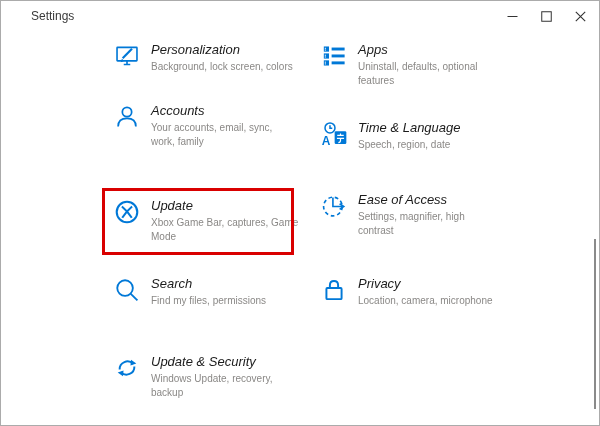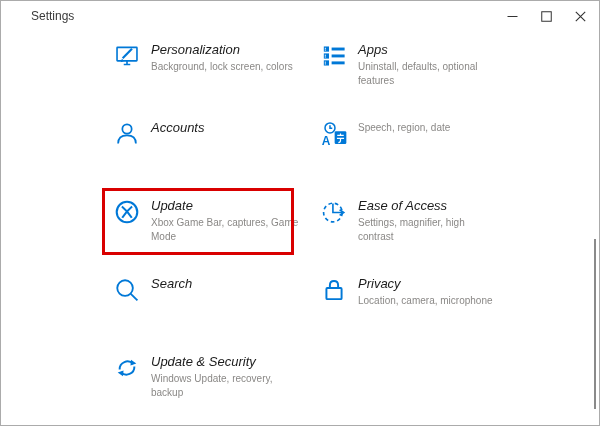--- a/index.html
+++ b/index.html
@@ -87,63 +87,66 @@
       <rect x="9.8" y="17" width="12" height="2.7" fill="currentColor"></rect>
     </svg>
   </span>
   <span class="txt">
     <span class="title">Apps</span>
     <span class="subtitle">Uninstall, defaults, optional
 features</span>
   </span>
 </div>
 
-<div class="tile" style="left:101px;top:109px">
+<div class="tile" style="left:101px;top:92px">
   <span class="icon">
     <svg width="26" height="26" viewBox="0 0 24 24" fill="none" stroke="currentColor" stroke-width="1.6">
       <circle cx="12" cy="7.4" r="4.3"></circle>
       <path d="M3.8 20.8 C3.8 15.4 7.4 13.3 12 13.3 C16.6 13.3 20.2 15.4 20.2 20.8"></path>
     </svg>
   </span>
   <span class="txt">
     <span class="title">Accounts</span>
+    <span class="subtitle">Your accounts, email, sync,
+work, family</span>
   </span>
 </div>
 
 <div class="tile" style="left:308px;top:109px">
   <span class="icon">
     <svg width="26" height="26" viewBox="0 0 24 24" fill="none" stroke="currentColor" stroke-width="1.4">
       <circle cx="8.3" cy="6.4" r="4.6"></circle>
       <path d="M8.3 3.9 V6.6 H10.4"></path>
       <text x="0.6" y="21.8" font-size="11" font-weight="bold" fill="currentColor" stroke="none">A</text>
       <rect x="12.6" y="9.4" width="10.8" height="11.8" rx="1.2" fill="currentColor" stroke="none"></rect>
       <path d="M15 13.2 H21 M18 11.5 V13.2 M14.7 16 H21.3 M18 16 V18.1 C18 19.3 17.3 19.9 16 19.9" stroke="#fff" stroke-width="1.1"></path>
     </svg>
   </span>
   <span class="txt">
+    <span class="title">Time &amp; Language</span>
     <span class="subtitle">Speech, region, date</span>
   </span>
 </div>
 
 <div class="tile" style="left:101px;top:187px">
   <span class="icon">
     <svg width="26" height="26" viewBox="0 0 24 24" fill="none" stroke="currentColor" stroke-width="1.9">
       <circle cx="12" cy="12" r="9.5"></circle>
       <path d="M7.3 6.9 C10 9.1 13.8 13.3 16.4 17.3 M16.7 6.9 C14 9.1 10.2 13.3 7.6 17.3"></path>
     </svg>
   </span>
   <span class="txt">
     <span class="title">Update</span>
     <span class="subtitle">Xbox Game Bar, captures, Game
 Mode</span>
   </span>
 </div>
 <div class="highlight"></div>
 
-<div class="tile" style="left:308px;top:187px">
+<div class="tile" style="left:308px;top:181px">
   <span class="icon">
     <svg width="26" height="26" viewBox="0 0 24 24" fill="none" stroke="currentColor" stroke-width="1.5">
       <circle cx="11" cy="12.5" r="8.6" stroke-dasharray="3.4 2.6"></circle>
       <path d="M11 4.2 V12.5 H19.6"></path>
       <path d="M17.2 9.9 L21 12.5 L17.2 15.1"></path>
     </svg>
   </span>
   <span class="txt">
     <span class="title">Ease of Access</span>
     <span class="subtitle">Settings, magnifier, high
@@ -153,20 +156,21 @@
 
 <div class="tile" style="left:101px;top:265px">
   <span class="icon">
     <svg width="26" height="26" viewBox="0 0 24 24" fill="none" stroke="currentColor" stroke-width="1.7">
       <circle cx="10.2" cy="10.2" r="7.2"></circle>
       <path d="M15.5 15.5 L21.6 21.6"></path>
     </svg>
   </span>
   <span class="txt">
     <span class="title">Search</span>
+    <span class="subtitle">Find my files, permissions</span>
   </span>
 </div>
 
 <div class="tile" style="left:308px;top:265px">
   <span class="icon">
     <svg width="26" height="26" viewBox="0 0 24 24" fill="none" stroke="currentColor" stroke-width="1.8">
       <rect x="5" y="10.2" width="14" height="10.2" rx="0.8"></rect>
       <path d="M8.2 10.2 V7.6 C8.2 5.3 9.8 3.7 12 3.7 C14.2 3.7 15.8 5.3 15.8 7.6 V10.2"></path>
     </svg>
   </span>

